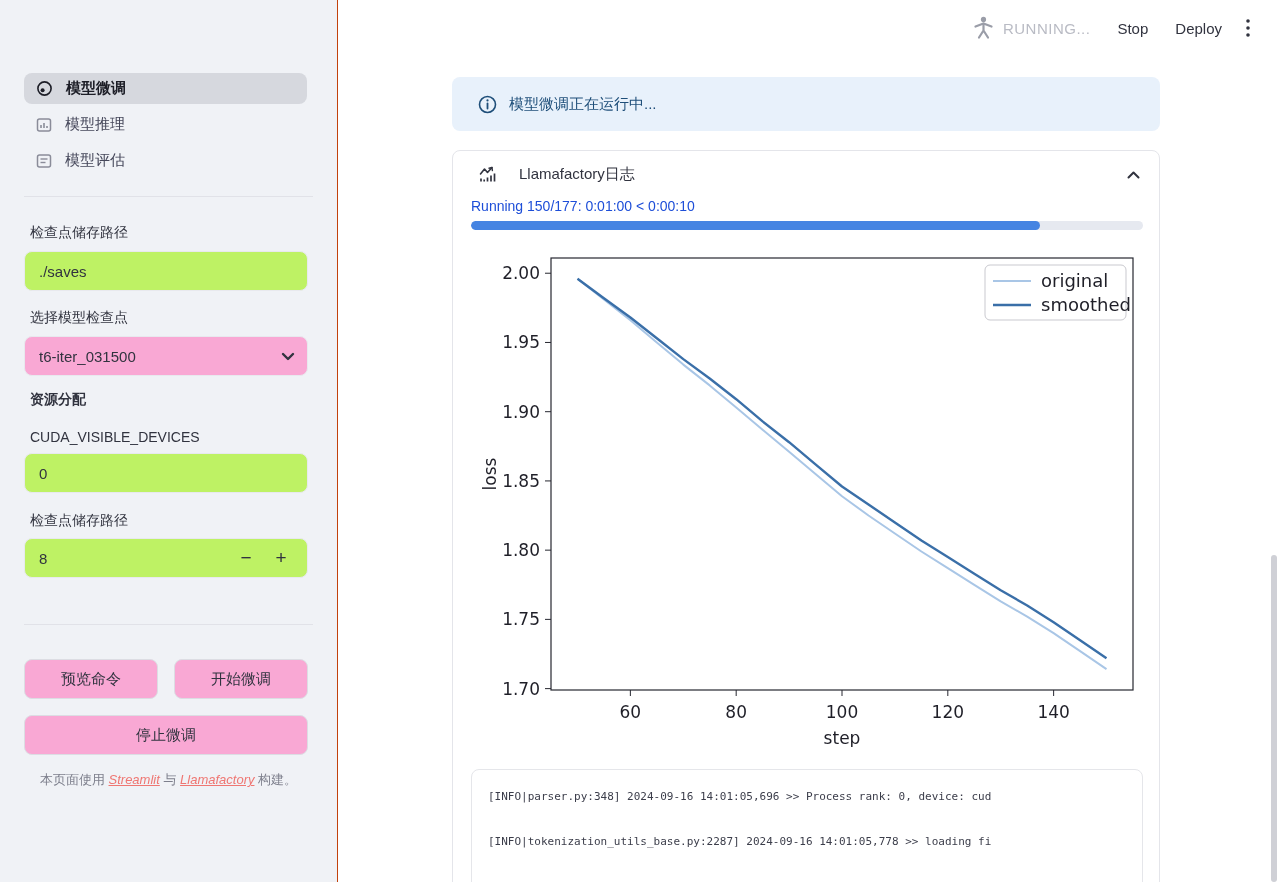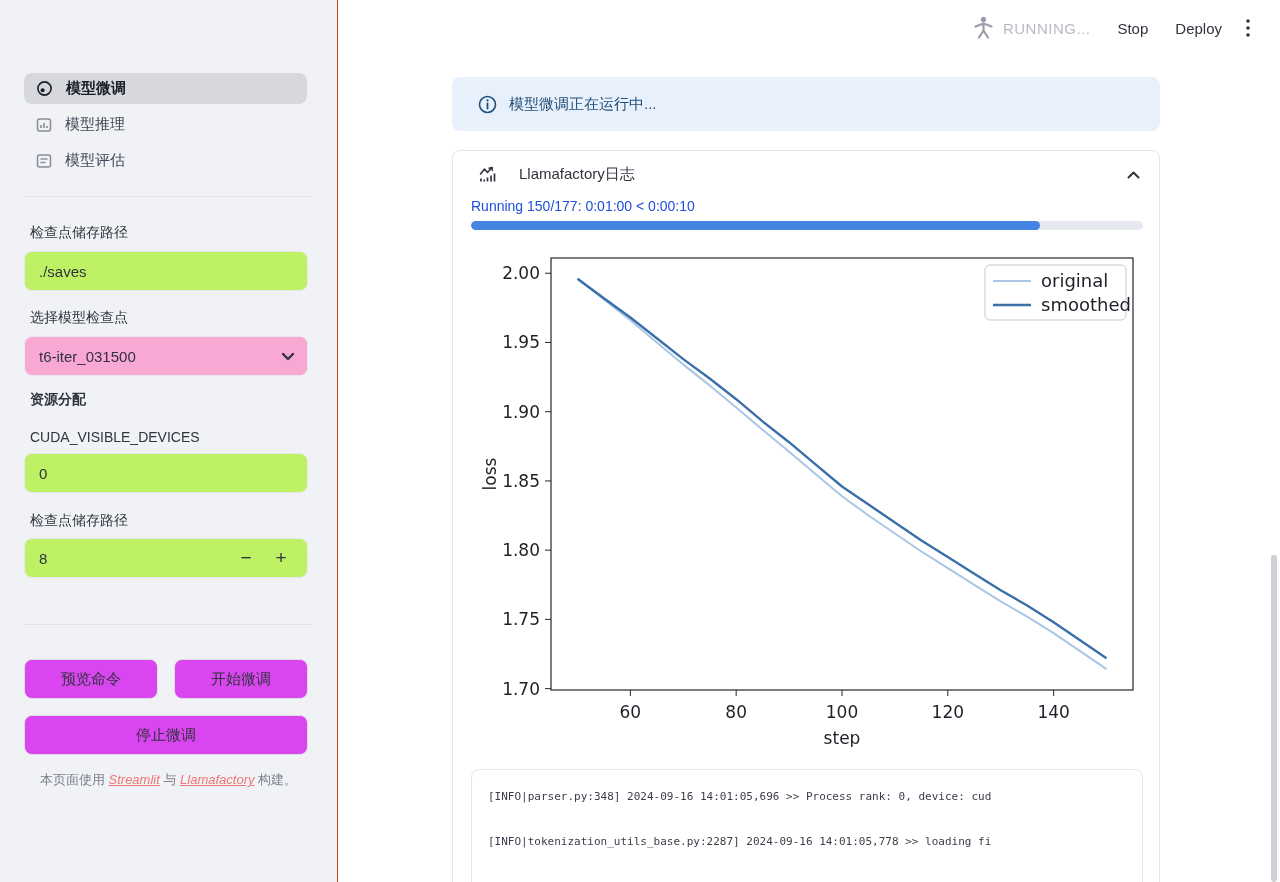--- a/index.html
+++ b/index.html
@@ -18,21 +18,21 @@
   .sb-label { position:absolute; left:30px; font-size:14px; color:#31333f; }
   .sb-input { position:absolute; left:24px; width:284px; height:40px; background:#bef264;
     border:1px solid #e8e9ee; border-radius:8px; font-size:15px; color:#31333f;
     padding:0 14px; font-family:inherit; outline:none; }
   .sb-select { position:absolute; left:24px; width:284px; height:40px; background:#f9a8d4;
     border:1px solid #e8e9ee; border-radius:8px; display:flex; align-items:center;
     padding:0 14px; font-size:15px; cursor:pointer; }
   .sb-select .chev { position:absolute; right:12px; }
   .stepper-btn { position:absolute; top:0; width:30px; height:40px; background:none; border:none;
     font-size:19px; color:#31333f; cursor:pointer; font-family:inherit; line-height:40px; }
-  .sb-btn { position:absolute; height:40px; background:#d946ef; border:1px solid #dcdde3;
+  .sb-btn { position:absolute; height:40px; background:#f9a8d4; border:1px solid #dcdde3;
     border-radius:8px; font-size:15px; color:#31333f; cursor:pointer; font-family:inherit; }
   .sb-footer { position:absolute; top:771px; left:0; width:100%; text-align:center;
     font-size:13px; color:#7d7f8c; }
   .sb-footer a { color:#ef7672; text-decoration:underline;font-style:italic; }
   .bold-label { font-weight:bold; }
 
   
   .topbar { position:absolute; top:16px; right:30px; display:flex; align-items:center; }
   .status-text { font-size:15px; color:#b9bbc4; letter-spacing:.5px; margin-left:10px; }
   .top-btn { background:none; border:none; font-size:15px; color:#31333f;

